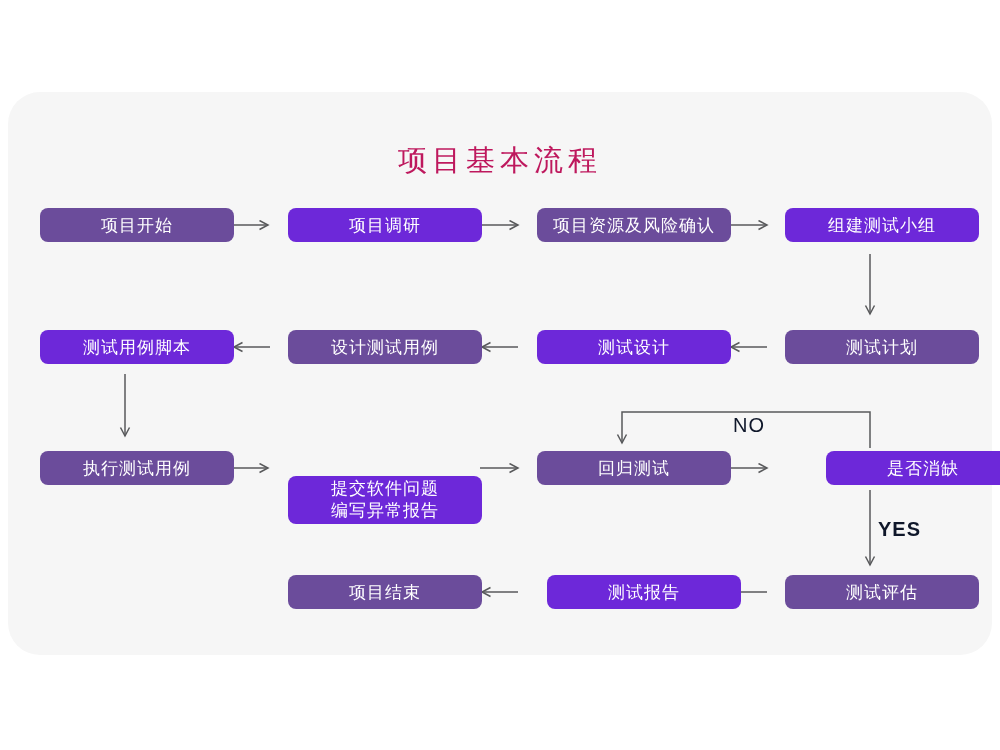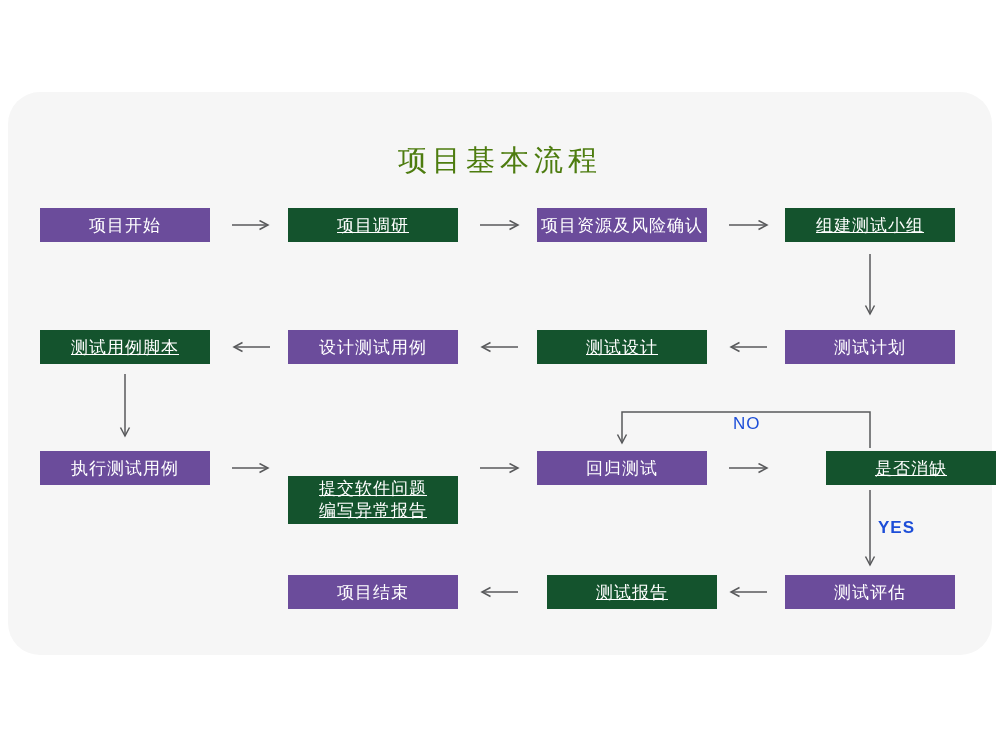--- a/index.html
+++ b/index.html
@@ -18,53 +18,53 @@
     border-radius: 32px;
   }
   .title {
     position: absolute;
     left: 0; top: 141px;
     width: 1000px;
     text-align: center;
     font-size: 29px;
     font-weight: 500;
     letter-spacing: 5px;
-    color: #4d7c0f;
+    color: #be185d;
   }
   svg.arrows {
     position: absolute;
     left: 0; top: 0;
     width: 1000px; height: 750px;
   }
   .node {
     position: absolute;
-    width: 170px; height: 34px;
-    border-radius: 0;
+    width: 194px; height: 34px;
+    border-radius: 8px;
     color: #ffffff;
     font-size: 17px;
     letter-spacing: 1px;
     display: flex;
     align-items: center;
     justify-content: center;
     white-space: nowrap;
     box-sizing: border-box;
   }
   .node.active   { background: #6B4C9B; }
-  .node.inactive { background: #14532d; text-decoration: underline; }
+  .node.inactive { background: #6d28d9; }
   .node.two-line {
     height: 48px;
     flex-direction: column;
     justify-content: center;
     line-height: 22px;
   }
   .branch-label {
     position: absolute;
-    font-size: 17px;
+    font-size: 20px;
     letter-spacing: 1px;
-    color: #1d4ed8;
+    color: #0f172a;
   }
 </style>
 </head>
 <body>
 
 <div class="card"></div>
 
 <div class="title">项目基本流程</div>
 
 <svg class="arrows" viewBox="0 0 1000 750" xmlns="http://www.w3.org/2000/svg">

